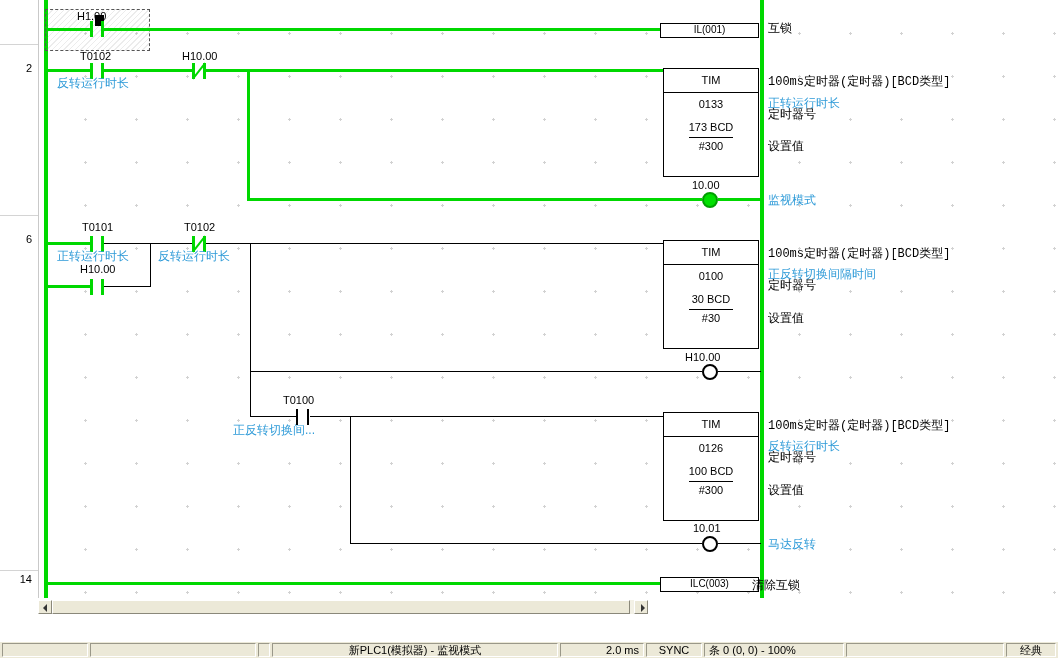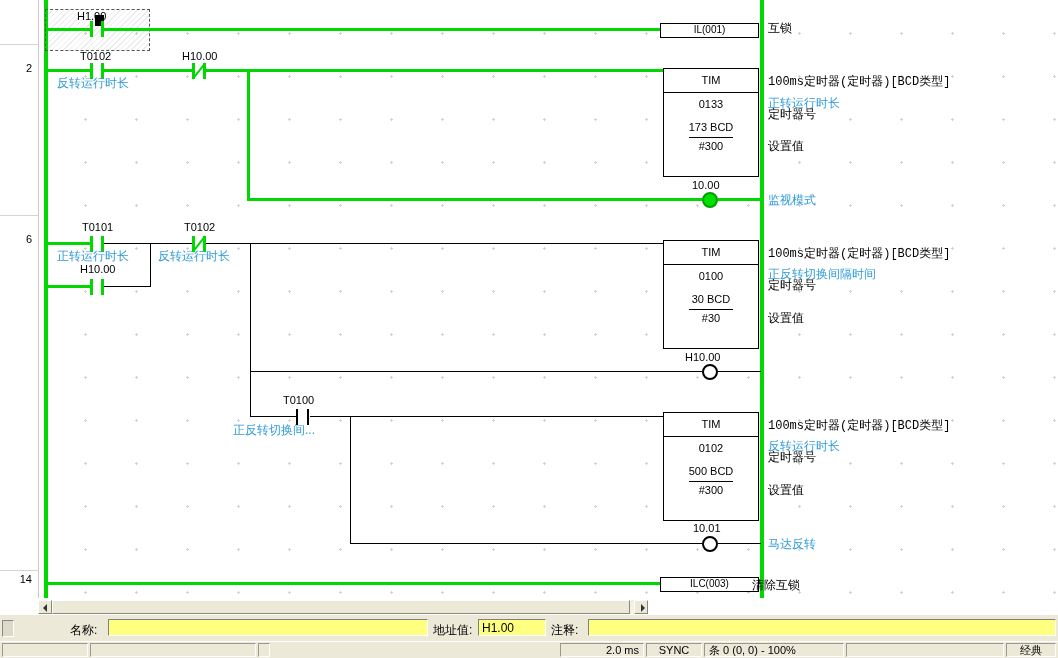--- a/index.html
+++ b/index.html
@@ -170,22 +170,22 @@
     <div class="lb" style="left:283px;top:394px">T0100</div>
     <div class="wh dead" style="left:250px;top:416px;width:46px"></div>
     <div class="contact dead" style="left:296px;top:409px">
         <i class="b"></i>
         <i class="b r"></i>
       </div>
     <div class="wh dead" style="left:310px;top:416px;width:353px"></div>
     <div class="bl" style="left:233px;top:422px">正反转切换间...</div>
     <div class="tim" style="left:663px;top:412px">
       <div class="t">TIM</div>
-      <div class="op">0102</div>
-      <div class="pv">500 BCD</div>
+      <div class="op">0126</div>
+      <div class="pv">100 BCD</div>
       <div class="ul"></div>
       <div class="sv">#300</div>
     </div>
     <div class="rc" style="left:768px;top:417px">100ms定时器(定时器)[BCD类型]</div>
     <div class="bl" style="left:768px;top:438px">反转运行时长</div>
     <div class="rc" style="left:768px;top:449px">定时器号</div>
     <div class="rc" style="left:768px;top:482px">设置值</div>
     <div class="wv dead" style="left:350px;top:416px;height:128px"></div>
     <div class="wh dead" style="left:350px;top:543px;width:352px"></div>
     <div class="lb" style="left:693px;top:522px">10.01</div>
@@ -202,34 +202,26 @@
   <div class="hscroll">
     <div class="sbtn" style="left:0">
         <i class="tri r" style="left:4px;transform:scaleX(-1)"></i>
       </div>
     <div class="sthumb"></div>
     <div class="sbtn" style="left:596px">
         <i class="tri r"></i>
       </div>
   </div>
 
-  <div class="infobar">
-    <div class="chip"></div>
-    <div class="flabel" style="left:70px">名称:</div>
-    <input class="yfield" style="left: 108px; width: 320px;" readonly="" value="">
-    <div class="flabel" style="left:433px">地址值:</div>
-    <input class="yfield" style="left: 478px; width: 68px;" readonly="" value="H1.00">
-    <div class="flabel" style="left:551px">注释:</div>
-    <input class="yfield" style="left: 588px; width: 468px;" readonly="" value="">
-  </div>
 
   <div class="statusbar">
     <div class="seg" style="left:2px;width:86px"></div>
     <div class="seg" style="left:90px;width:166px"></div>
     <div class="seg" style="left:258px;width:12px"></div>
+    <div class="seg c" style="left:272px;width:286px">新PLC1(模拟器) - 监视模式</div>
     <div class="seg r" style="left:560px;width:84px">2.0 ms</div>
     <div class="seg c" style="left:646px;width:56px">SYNC</div>
     <div class="seg" style="left:704px;width:140px">条 0 (0, 0) - 100%</div>
     <div class="seg" style="left:846px;width:158px"></div>
     <div class="seg c" style="left:1006px;width:50px">经典</div>
   </div>
 
 </div>
 
 </body></html>

